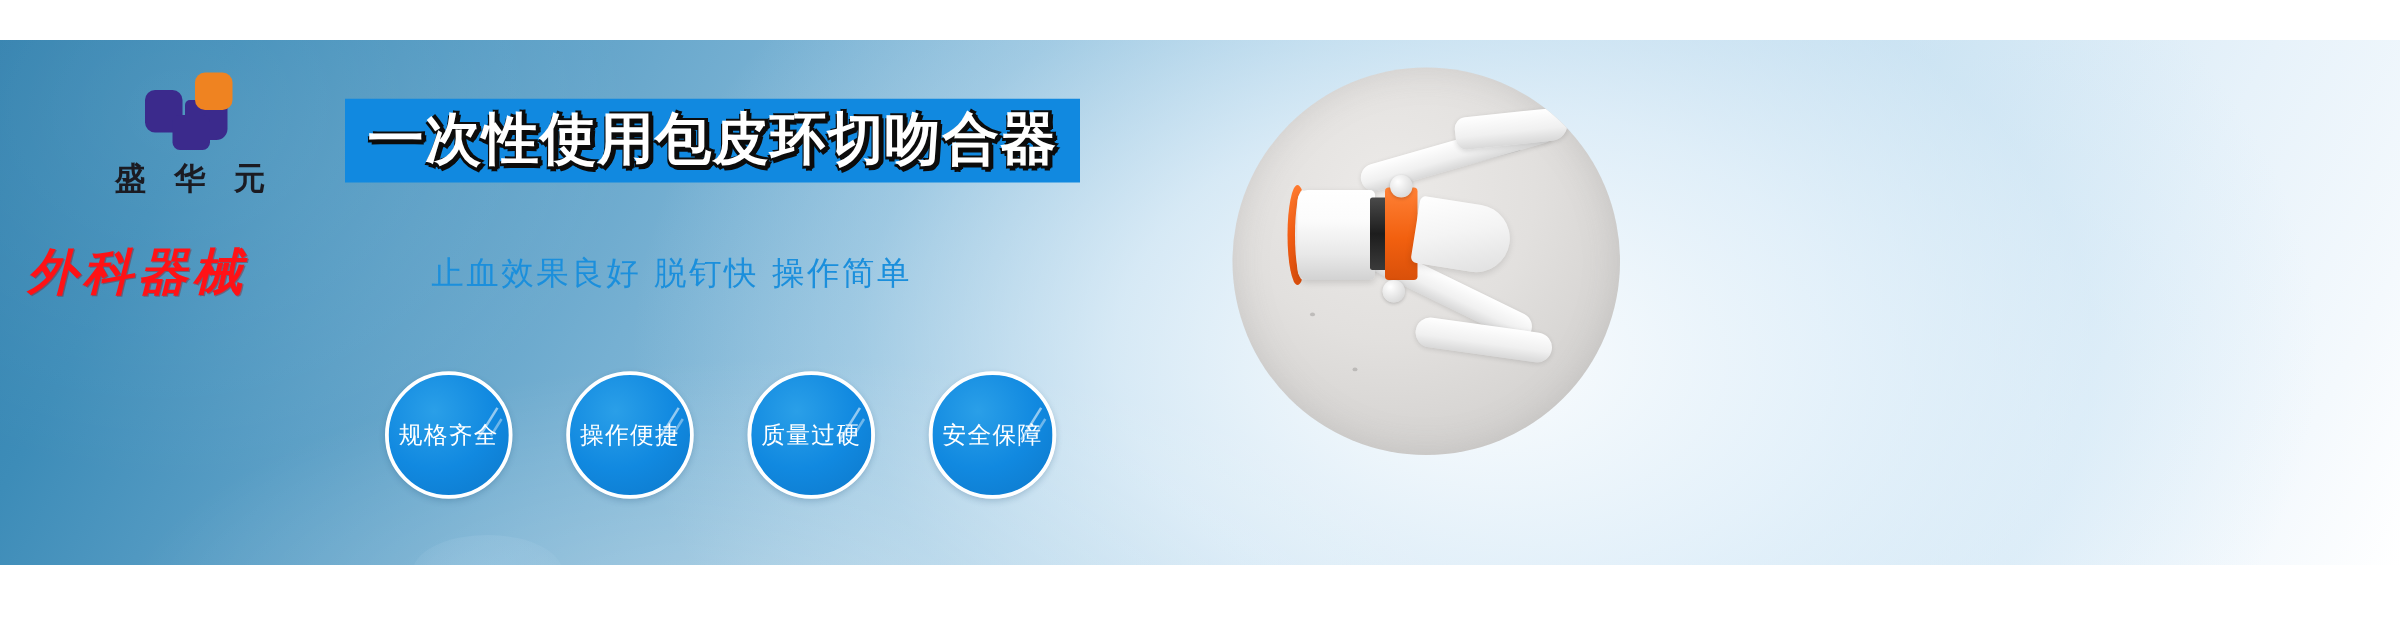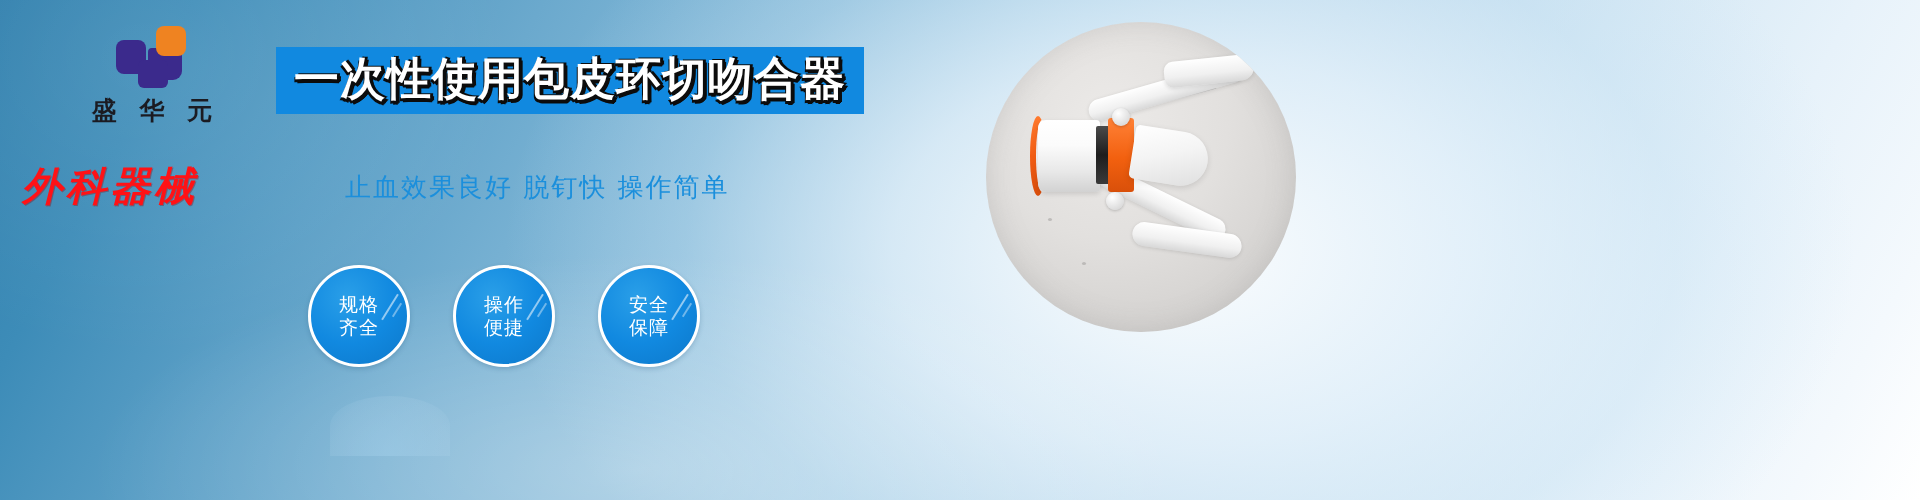--- a/index.html
+++ b/index.html
@@ -1,35 +1,36 @@
 <!DOCTYPE html>
 <html><head>
 <meta charset="utf-8">
 <style>
   html,body{margin:0;padding:0;}
   body{
     width:1920px;height:500px;overflow:hidden;
     font-family:"Liberation Sans","DejaVu Sans",sans-serif;
   }
   #banner{
-    position:relative;width:1920px;height:500px;overflow:hidden;
+    position:relative;width:1920px;height:420px;overflow:hidden;
     background:
       radial-gradient(ellipse 900px 620px at 1180px 250px, rgba(255,255,255,0.95) 0%, rgba(233,244,252,0.75) 32%, rgba(200,227,244,0.35) 55%, rgba(255,255,255,0) 75%),
       linear-gradient(118deg,
         #2f7fad 0%,
         #3d8cb8 9%,
         #5b9fc6 19%,
         #76b0d2 29%,
         #8dbedb 39%,
         #a4cce4 50%,
         #bcd9ec 62%,
         #d3e7f4 74%,
         #e7f2fa 85%,
         #f4f9fd 94%,
         #ffffff 100%);
+    margin-top: 32px;
   }
   
   #banner:before{
     content:"";position:absolute;left:0;top:0;width:1920px;height:500px;
     background:
       radial-gradient(ellipse 520px 420px at 150px 60px, rgba(255,255,255,0.10) 0%, rgba(255,255,255,0) 70%),
       radial-gradient(ellipse 760px 300px at 640px 470px, rgba(255,255,255,0.30) 0%, rgba(255,255,255,0) 72%);
     pointer-events:none;
   }
 
@@ -84,21 +85,21 @@
     font-family:"DejaVu Sans","Liberation Sans",sans-serif;
   }
 
   
   #features{position:absolute;left:308px;top:265px;display:flex;gap:43px;}
   .feat{
     position:relative;width:96px;height:96px;border-radius:50%;
     background:radial-gradient(circle at 38% 30%, #2a9fe8 0%, #1189e0 52%, #0d78ca 100%);
     border:3px solid #ffffff;
     box-shadow:0 2px 5px rgba(20,70,110,0.22);
-    display:flex;flex-direction:column;align-items:center;justify-content:center;
+    display:flex;flex-direction:row;align-items:center;justify-content:center;
     overflow:hidden;
   }
   .feat .sheen{
     position:absolute;right:16px;top:24px;width:2px;height:30px;
     background:rgba(255,255,255,0.55);transform:rotate(32deg);
   }
   .feat .sheen2{
     position:absolute;right:9px;top:34px;width:2px;height:16px;
     background:rgba(255,255,255,0.4);transform:rotate(32deg);
   }
@@ -220,20 +221,26 @@
       <span class="sheen"></span>
       <span class="sheen2"></span>
       <span class="feat-l">规格</span>
       <span class="feat-l">齐全</span>
     </div>
     <div class="feat">
       <span class="sheen"></span>
       <span class="sheen2"></span>
       <span class="feat-l">操作</span>
       <span class="feat-l">便捷</span>
+    </div>
+    <div class="feat">
+      <span class="sheen"></span>
+      <span class="sheen2"></span>
+      <span class="feat-l">质量</span>
+      <span class="feat-l">过硬</span>
     </div>
     <div class="feat">
       <span class="sheen"></span>
       <span class="sheen2"></span>
       <span class="feat-l">安全</span>
       <span class="feat-l">保障</span>
     </div>
   </div>
 
   <div id="product">

